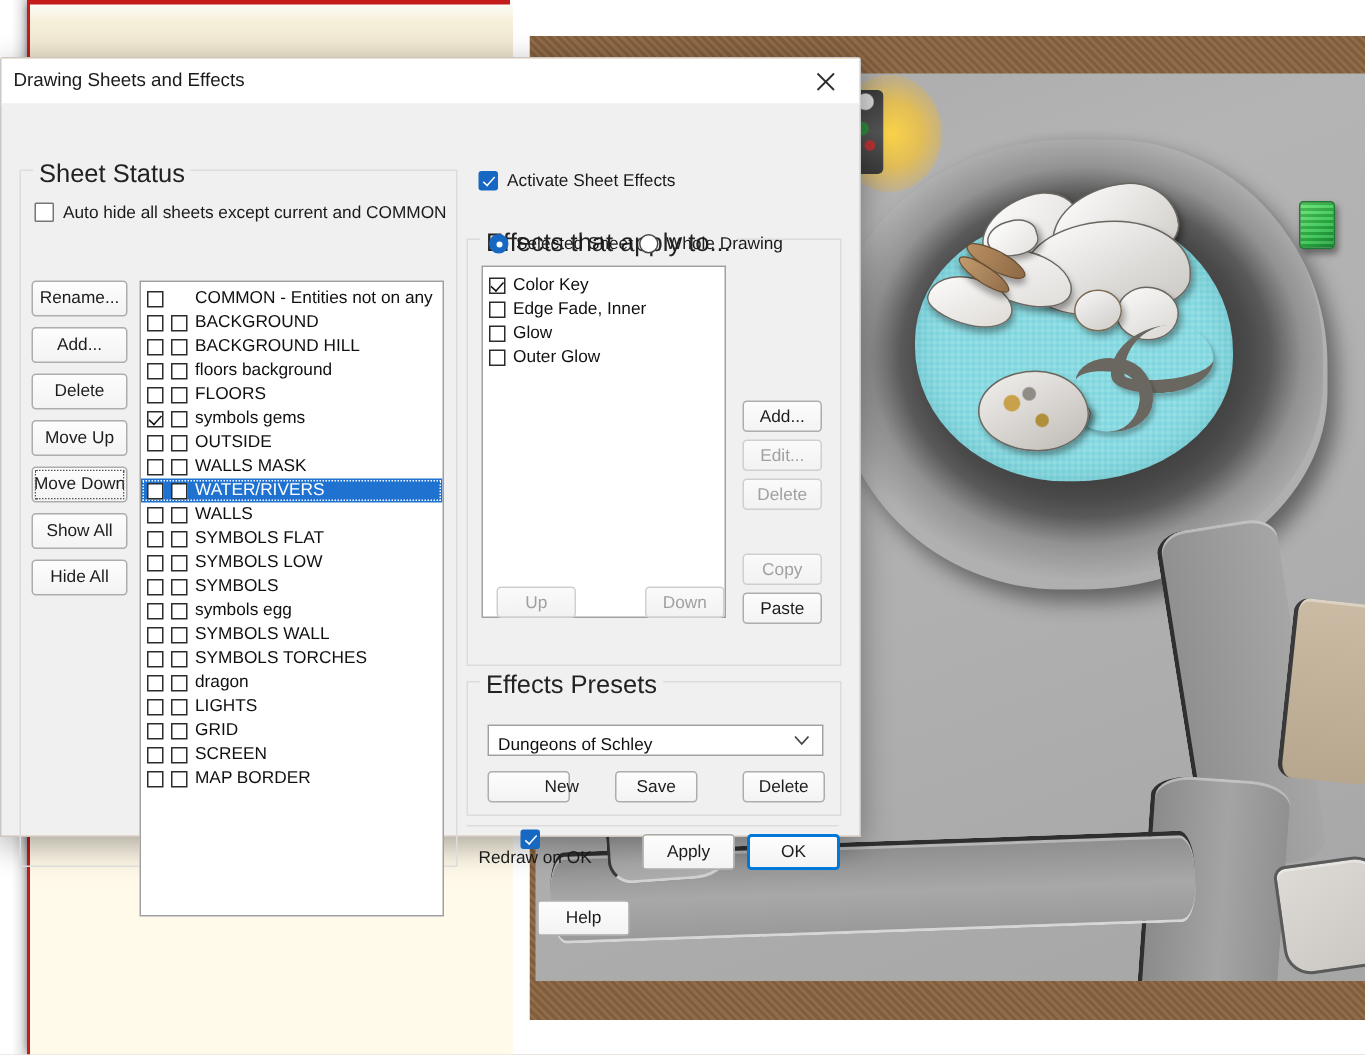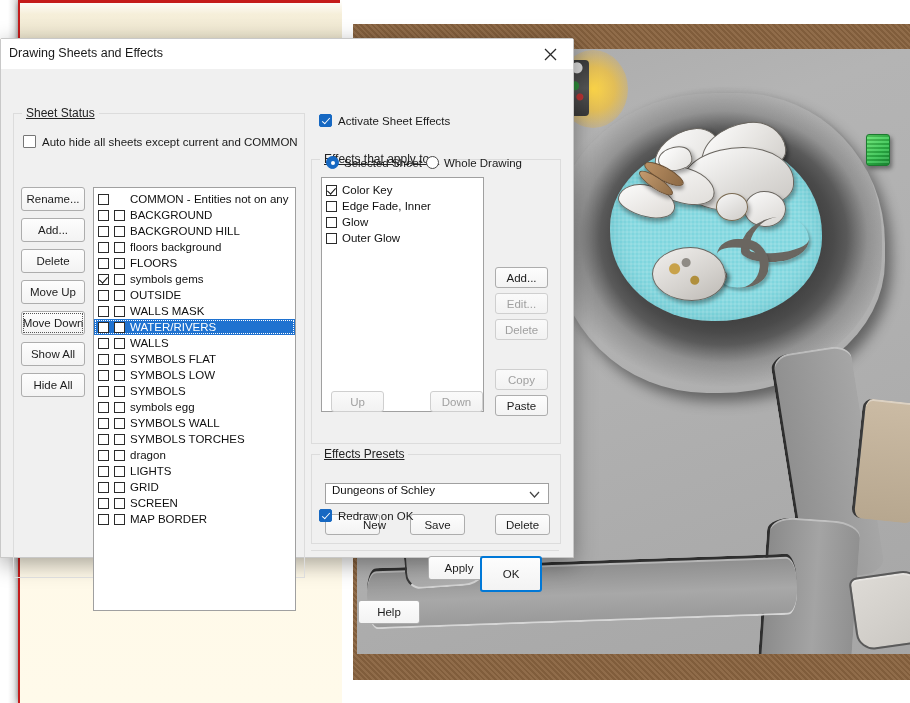--- a/index.html
+++ b/index.html
@@ -245,21 +245,21 @@
   .close-btn svg { display:block; }
 
   .dlg-body { position: absolute; left:0; top:30px; right:0; bottom:0; background:#f0f0f0; }
 
   
   .group {
     position: absolute; border: 1px solid #dcdcdc; background: transparent;
   }
   .group > .legend {
     position: absolute; top: -8px; left: 8px; padding: 0 4px;
-    background: #f0f0f0; font-size: 12px; color: #222; text-decoration: underline;
+    background: #f0f0f0; font-size: 17px; color: #222;
   }
 
   .btn {
     background: linear-gradient(180deg,#fdfdfd,#f3f3f3);
     border: 1px solid #adadad; border-radius: 3px;
     font-family: "Liberation Sans", sans-serif; font-size: 11.5px; color:#1c1c1c;
     display:flex; align-items:center; justify-content:center; cursor: default;
     box-sizing: border-box;
   }
   .btn.disabled { color:#a0a0a0; border-color:#cfcfcf;
@@ -311,21 +311,21 @@
   .radio.on { border-color:#1668c2; background:#1668c2; }
   .radio.on::after {
     content:""; position:absolute; left:3.5px; top:3.5px; width:4px; height:4px;
     border-radius:50%; background:#ffffff;
   }
 
   .inline { display:flex; align-items:center; font-size:11.5px; color:#1a1a1a; }
 
   .combo {
     background:#ffffff; border:1px solid #a0a0a0; box-sizing:border-box;
-    display:flex; align-items:flex-start; padding-left:6px;
+    display:flex; align-items:flex-end; padding-left:6px;
     font-size:11.5px; color:#101010; position:relative;
   }
   .combo .arrow { position:absolute; right:8px; top:50%; transform:translateY(-50%); }
 
   .sep { position:absolute; height:1px; background:#dcdcdc; }
 </style>
 </head>
 <body>
 
 <div id="root">
@@ -619,32 +619,32 @@
           <div class="btn" style="position: absolute; left: 409px; top: 445px; width: 55px; height: 21px;">
             <span>Save</span>
           </div>
           <div class="btn" style="position: absolute; left: 494px; top: 445px; width: 55px; height: 21px;">
             <span>Delete</span>
           </div>
         </div>
 
       <div class="sep" style="left:310px; top:481px; width:248px;"></div>
 
-      <div class="inline" style="position:absolute; left:318px; top:440px;">
+      <div class="inline" style="position:absolute; left:318px; top:484px;flex-direction:column;">
         <span class="cb-blue"></span>
         <span>Redraw on OK</span>
       </div>
 
       <div id="footer-buttons">
           <div class="btn" style="position: absolute; left: 357px; top: 487px; width: 62px; height: 24px; margin-top: 44px;">
             <span>Help</span>
           </div>
           <div class="btn" style="position: absolute; left: 427px; top: 487px; width: 62px; height: 24px;">
             <span>Apply</span>
           </div>
-          <div class="btn default" style="position: absolute; left: 479px; top: 487px; width: 62px; height: 36px;">
+          <div class="btn default" style="position: absolute; left: 497px; top: 487px; width: 62px; height: 24px;">
             <span>OK</span>
           </div>
         </div>
 
     </div>
   </div>
 </div>
 
 </body></html>

